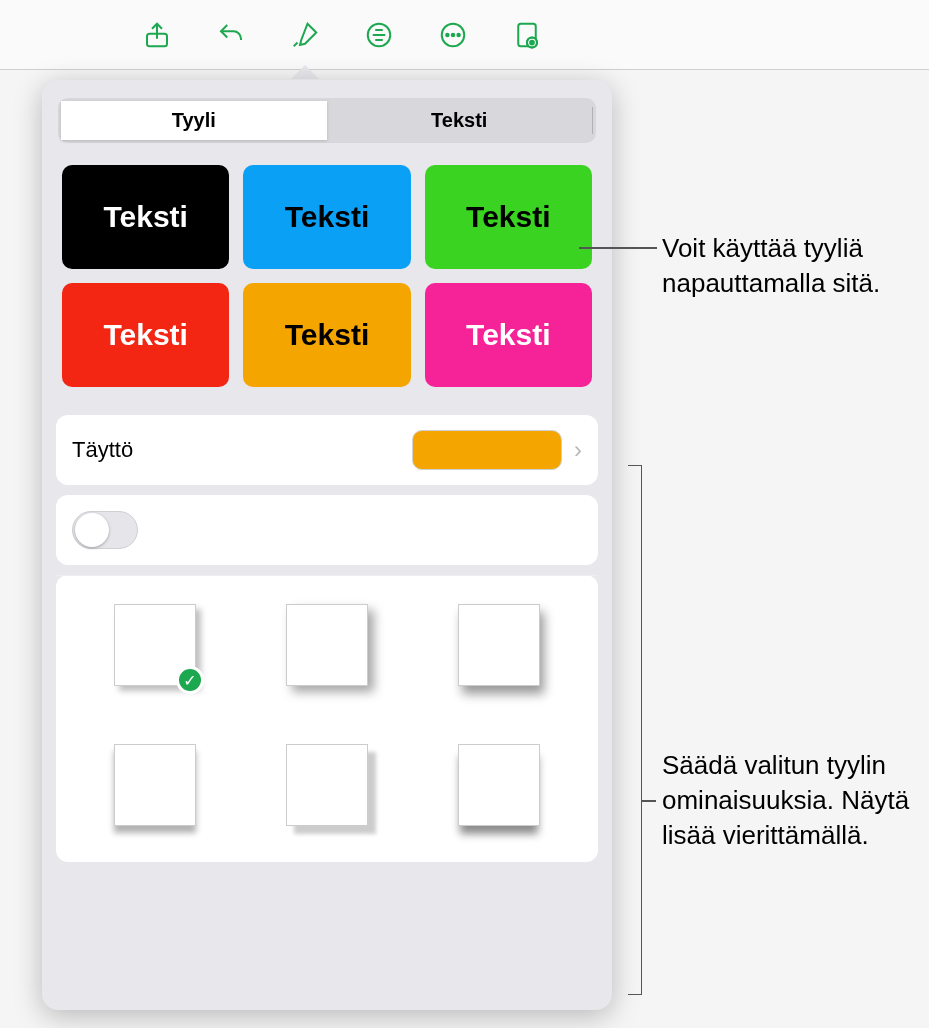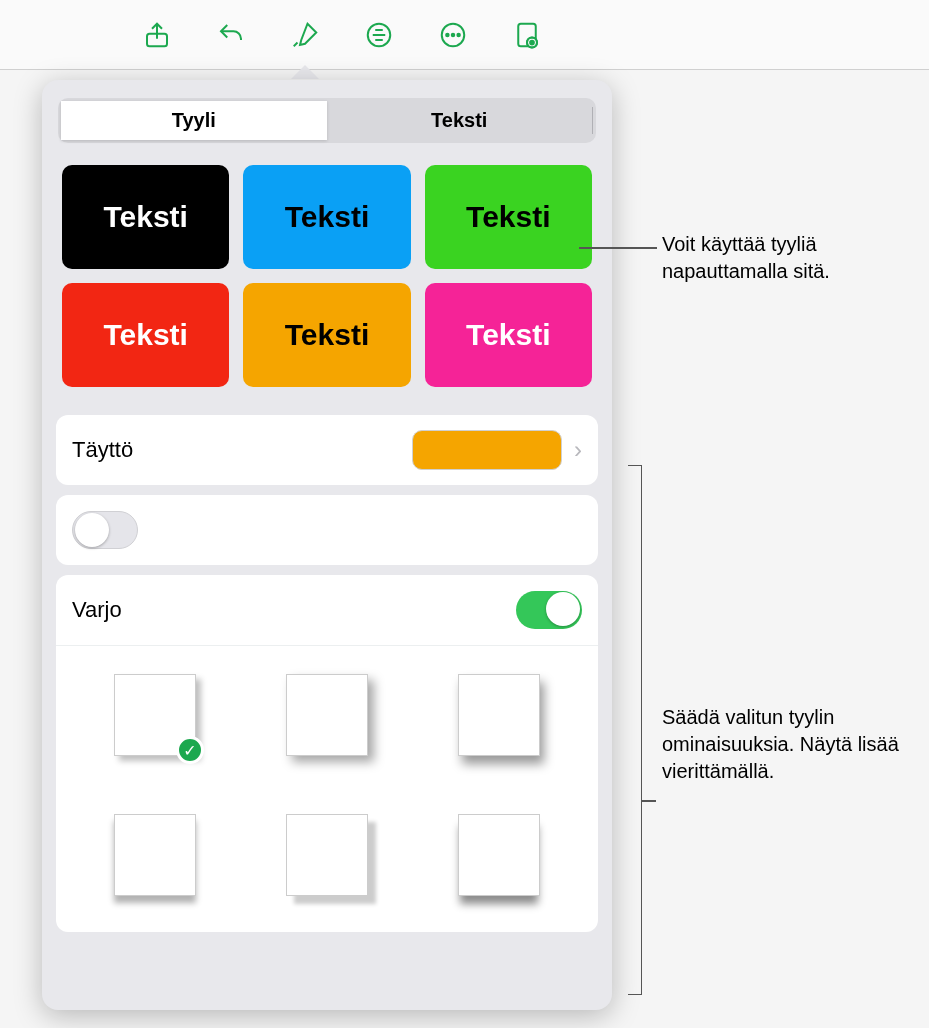--- a/index.html
+++ b/index.html
@@ -172,21 +172,21 @@
     bottom: 6px; right: 22px;
     width: 28px; height: 28px;
     background: #1ca84f;
     border: 3px solid #fff;
     border-radius: 50%;
     display: flex; align-items: center; justify-content: center;
     color: #fff; font-size: 16px;
   }
   .callout {
     position: absolute;
-    font-size: 20px;
+    font-size: 26px;
     color: #000;
     line-height: 1.35;
   }
   .callout-line {
     position: absolute;
     background: #555;
   }
   .bracket {
     position: absolute;
     border-right: 1.5px solid #555;
@@ -268,26 +268,20 @@
 
   <div class="section">
     <div class="row">
       <div class="switch off">
         <div class="switch-knob"></div>
       </div>
     </div>
   </div>
 
   <div class="section">
-    <div class="row">
-      <span class="row-label">Varjo</span>
-      <div class="switch on">
-        <div class="switch-knob"></div>
-      </div>
-    </div>
     <div class="shadow-grid">
       <div class="shadow-item">
         <div class="shadow-box sh1"></div>
         <div class="check-badge">✓</div>
       </div>
       <div class="shadow-item">
         <div class="shadow-box sh2"></div>
       </div>
       <div class="shadow-item">
         <div class="shadow-box sh3"></div>
@@ -304,13 +298,13 @@
     </div>
   </div>
 
 </div>
 
 <div class="callout-line" style="top:247px;left:579px;width:78px;height:1.5px"></div>
 <div class="callout" style="top:231px;left:662px;width:250px">Voit käyttää tyyliä napauttamalla sitä.</div>
 
 <div class="bracket" style="top:465px;left:628px;width:14px;height:530px"></div>
 <div class="callout-line" style="top:800px;left:642px;width:14px;height:1.5px"></div>
-<div class="callout" style="top:704px;left:662px;width:250px">Säädä valitun tyylin ominaisuuksia. Näytä lisää vierittämällä.</div>
+<div class="callout" style="top:748px;left:662px;width:250px">Säädä valitun tyylin ominaisuuksia. Näytä lisää vierittämällä.</div>
 
 </body></html>

